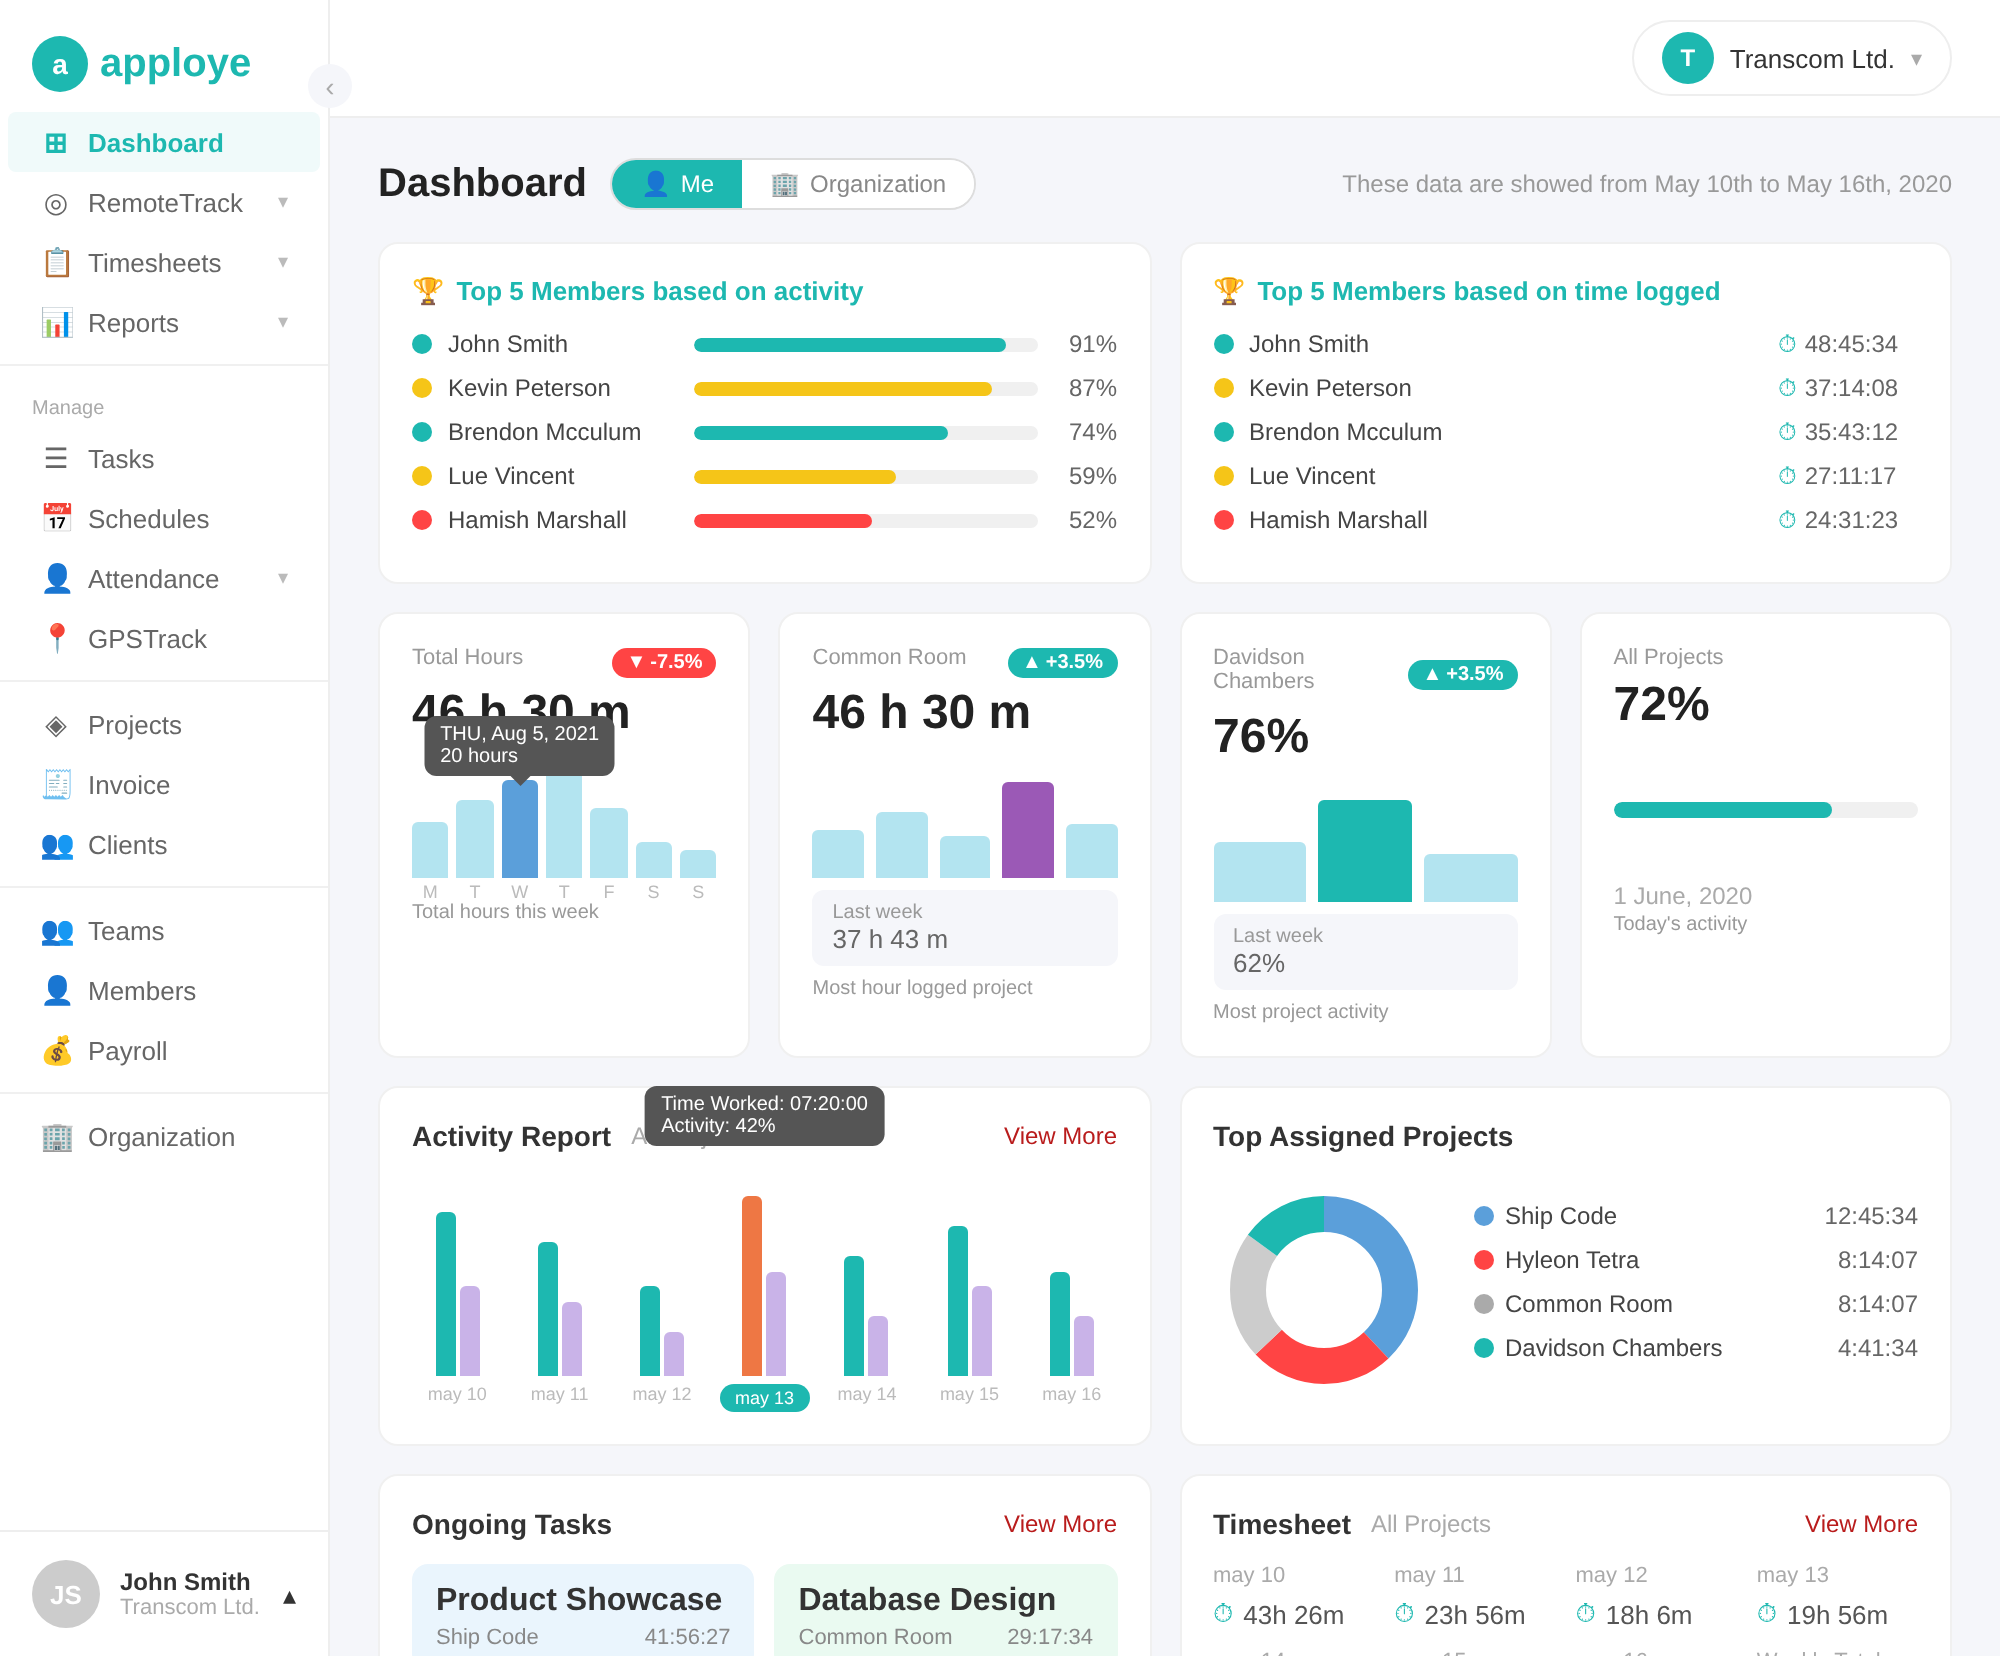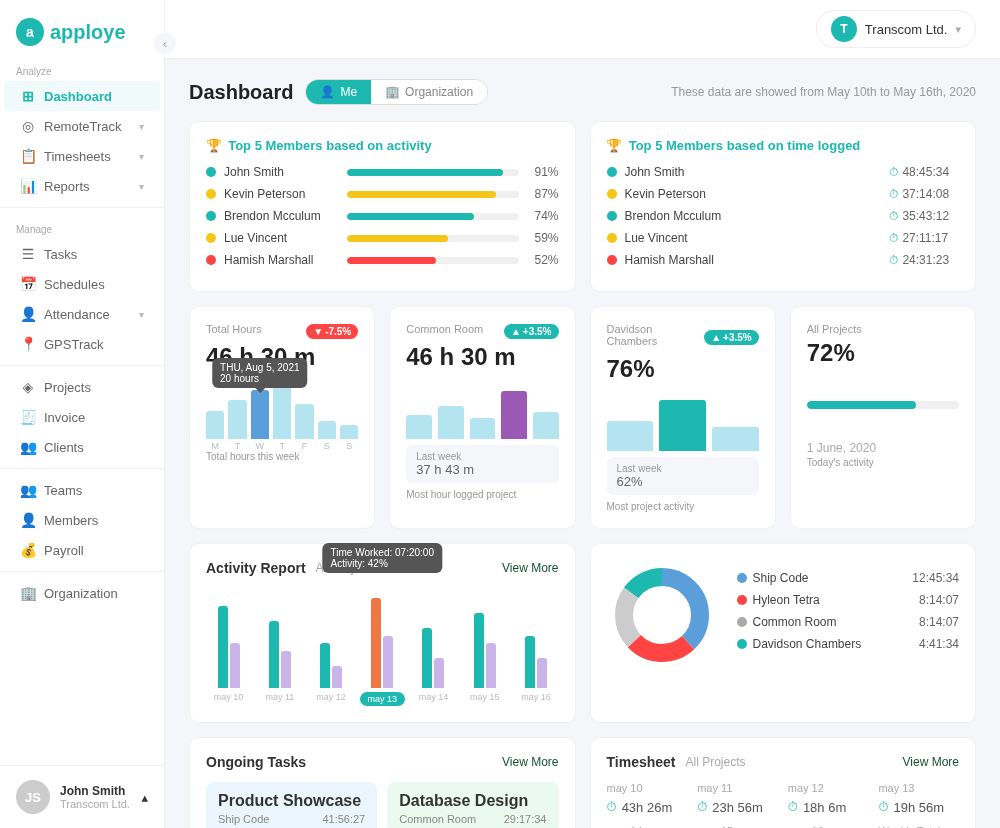--- a/index.html
+++ b/index.html
@@ -74,21 +74,21 @@
     .donut-wrap { display: flex; align-items: center; gap: 20px; }
     .donut-legend { flex: 1; }
     .legend-row { display: flex; align-items: center; gap: 6px; margin-bottom: 8px; font-size: 12px; color: #444; }
     .legend-dot { width: 10px; height: 10px; border-radius: 50%; flex-shrink: 0; }
     .legend-time { margin-left: auto; font-size: 12px; color: #666; }
 
     
     .activity-header { display: flex; align-items: center; gap: 10px; margin-bottom: 12px; }
     .activity-title { font-size: 14px; font-weight: 600; color: #333; }
     .activity-subtitle { font-size: 12px; color: #aaa; }
-    .view-more { font-size: 12px; color: #14532d; cursor: pointer; margin-left: auto; }
+    .view-more { font-size: 12px; color: #b91c1c; cursor: pointer; margin-left: auto; }
     .activity-chart { display: flex; align-items: flex-end; gap: 6px; height: 80px; margin-bottom: 4px; }
 
     
     .task-grid { display: grid; grid-template-columns: 1fr 1fr; gap: 10px; margin-top: 10px; }
     .task-card { border-radius: 8px; padding: 10px 12px; }
     .task-card.blue { background: #eaf5fd; }
     .task-card.green { background: #eafaf1; }
     .task-name { font-size: 16px; font-weight: 600; color: #333; margin-bottom: 3px; }
     .task-project { font-size: 11px; color: #888; }
     .task-time { font-size: 11px; color: #888; float: right; }
@@ -114,21 +114,20 @@
 <div class="sidebar-wrapper" style="position:relative; display:flex;">
   <div class="sidebar">
 
     <div class="sidebar-logo">
       <div class="sidebar-logo-text">
         <div class="sidebar-logo-icon">a</div>
         <span>apploye</span>
       </div>
     </div>
 
-    <div class="sidebar-section-label">Analyze</div>
     <div class="sidebar-item active">
       <span class="icon">⊞</span>
       <span>Dashboard</span>
     </div>
     <div class="sidebar-item">
       <span class="icon">◎</span>
       <span>RemoteTrack</span>
       <span class="chevron">▾</span>
     </div>
     <div class="sidebar-item">
@@ -521,20 +520,21 @@
               <div style="flex: 1 1 0%; text-align: center; font-size: 9px; color: rgb(187, 187, 187);">may 12</div>
               <div style="flex: 1 1 0%; text-align: center; background: rgb(29, 184, 176); color: rgb(255, 255, 255); border-radius: 10px; padding: 2px 0px; font-size: 9px;">may 13</div>
               <div style="flex: 1 1 0%; text-align: center; font-size: 9px; color: rgb(187, 187, 187);">may 14</div>
               <div style="flex: 1 1 0%; text-align: center; font-size: 9px; color: rgb(187, 187, 187);">may 15</div>
               <div style="flex: 1 1 0%; text-align: center; font-size: 9px; color: rgb(187, 187, 187);">may 16</div>
             </div>
         </div>
       </div>
 
       <div class="card">
+        <div class="activity-title" style="margin-bottom:14px;">Top Assigned Projects</div>
         <div class="donut-wrap">
 
           <svg width="110" height="110" viewBox="0 0 110 110">
 
             <circle cx="55" cy="55" r="38" fill="none" stroke="#5b9fda" stroke-width="18" stroke-dasharray="90.5 238.7" stroke-dashoffset="0" transform="rotate(-90 55 55)"></circle>
 
             <circle cx="55" cy="55" r="38" fill="none" stroke="#f44" stroke-width="18" stroke-dasharray="59.6 238.7" stroke-dashoffset="-90.5" transform="rotate(-90 55 55)"></circle>
 
             <circle cx="55" cy="55" r="38" fill="none" stroke="#ccc" stroke-width="18" stroke-dasharray="52.5 238.7" stroke-dashoffset="-150.1" transform="rotate(-90 55 55)"></circle>
 

